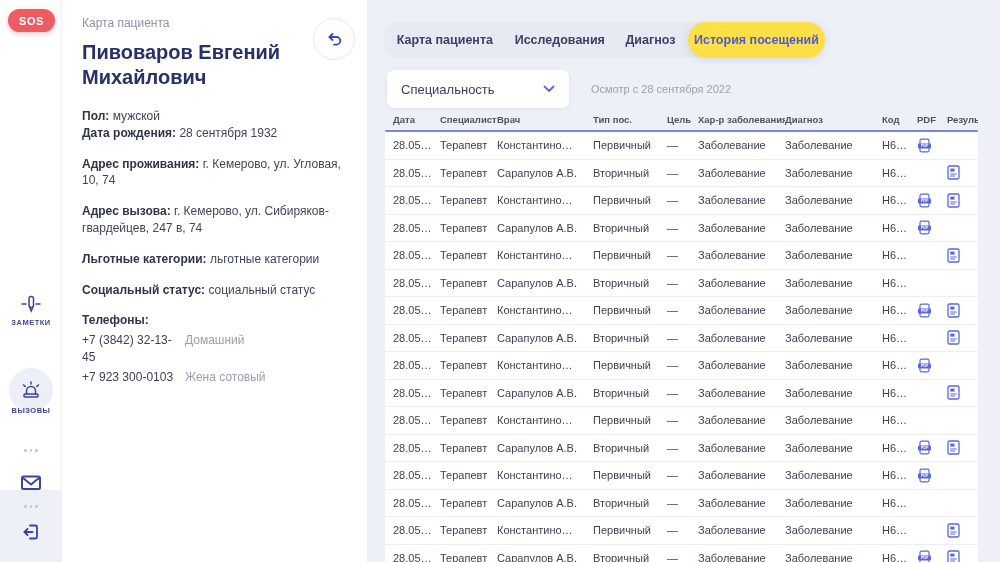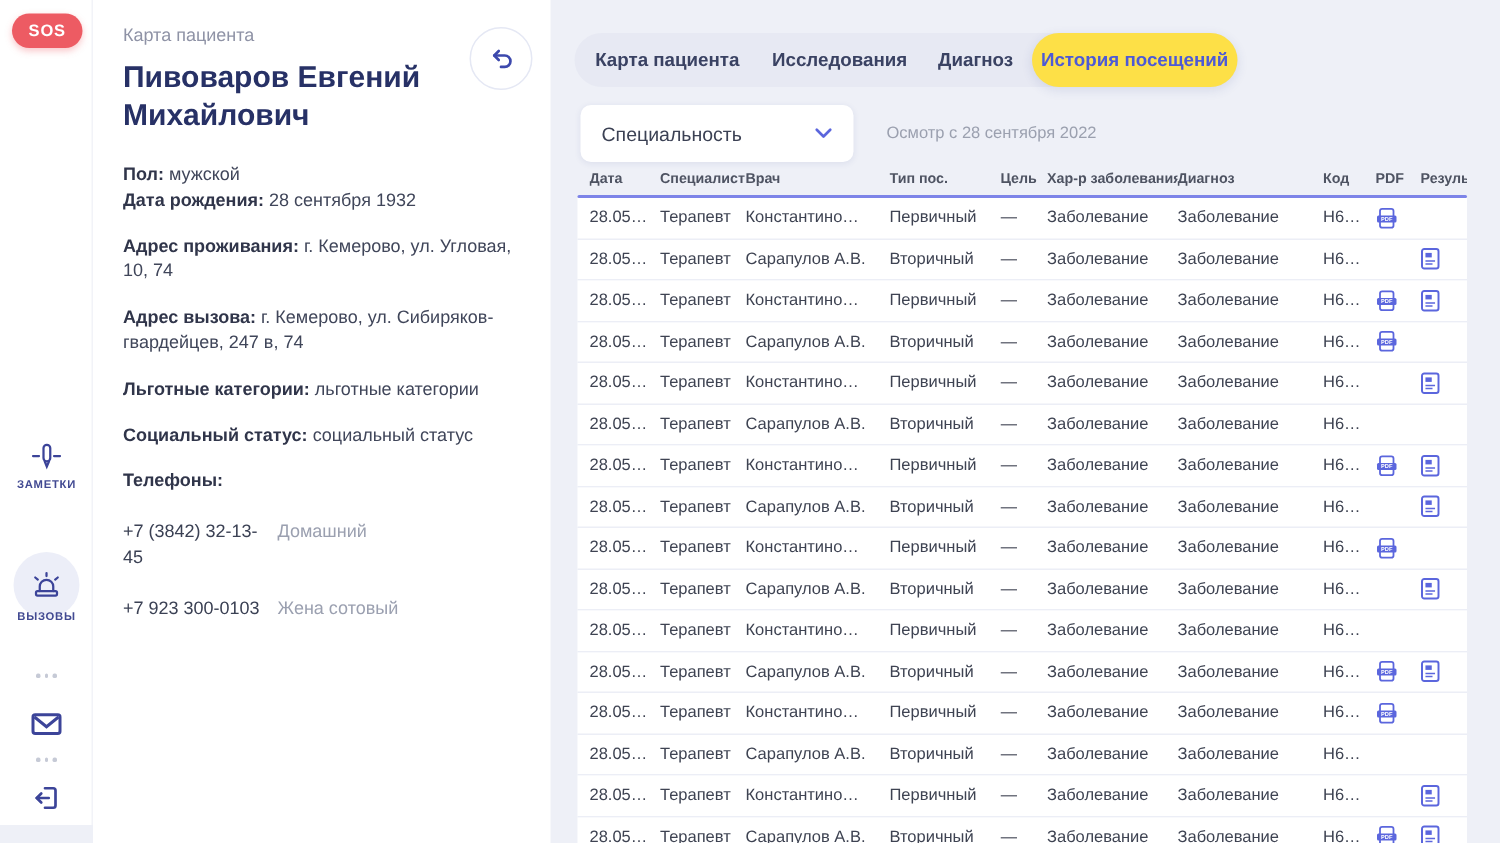--- a/index.html
+++ b/index.html
@@ -1,21 +1,21 @@
 <!DOCTYPE html>
 <html><head>
 <meta charset="utf-8">
 <style>
   * { margin:0; padding:0; box-sizing:border-box; }
   html,body { width:1000px; height:562px; }
   body { font-family:"Liberation Sans","DejaVu Sans",sans-serif; background:#eef0f7; }
   .app { position:relative; width:1000px; height:562px; overflow:hidden; background:#eef0f7; }
 
   
-  .rail { position:absolute; left:0; top:0; width:62px; height:550px; background:#fff; border-right:1px solid #f2f3f8; z-index:5; }
+  .rail { position:absolute; left:0; top:0; width:62px; height:490px; background:#fff; border-right:1px solid #f2f3f8; z-index:5; }
   .sos { position:absolute; left:8px; top:9px; width:47px; height:23px; border-radius:12px; background:#ed5b63;
          color:#fff; font-size:11px; font-weight:bold; letter-spacing:.6px; display:flex; align-items:center; justify-content:center;
          box-shadow:0 2px 5px rgba(237,91,99,.35); cursor:pointer; }
   .rail-item { position:absolute; left:0; width:62px; display:flex; flex-direction:column; align-items:center; }
   .rail-label { font-size:7.5px; font-weight:bold; letter-spacing:.5px; color:#424a92; margin-top:4px; }
   .calls-circle { width:44px; height:44px; border-radius:50%; background:#eceef8; display:flex; align-items:center; justify-content:center; }
   .dots { position:absolute; left:0; width:62px; display:flex; justify-content:center; gap:3px; }
   .dots i { width:2.5px; height:2.5px; border-radius:50%; background:#c6cad6; }
 
   
@@ -23,21 +23,21 @@
   .panel-label { font-size:12px; color:#8f93a6; }
   .patient-name { margin-top:10px; font-size:20px; line-height:1.25; font-weight:bold; color:#273166; width:235px; }
   .back-btn { position:absolute; right:12px; top:18px; width:42px; height:42px; border-radius:50%; background:#fff;
               border:1px solid #e5e8f4; display:flex; align-items:center; justify-content:center; cursor:pointer; }
   .detail { margin-top:14px; font-size:12px; line-height:1.4; color:#40465a; }
   .detail b { color:#30354a; }
   .detail.first { margin-top:18px; }
   .inline-pair { display:inline-block; }
   .pair-gap { display:inline-block; width:18px; }
   .phones { margin-top:14px; }
-  .phone-row { display:flex; margin-top:17px; font-size:12px; }
+  .phone-row { display:flex; margin-top:3px; font-size:12px; }
   .phone-num { width:103px; color:#3b4154; }
   .phone-type { color:#9ba0b0; }
 
   
   .content { position:absolute; left:367px; top:0; width:633px; height:562px; }
 
   .tabbar { position:absolute; left:16px; top:22px; width:442px; height:36px; background:#e7e9f3; border-radius:18px;
             display:flex; align-items:stretch; }
   .tab { display:flex; align-items:center; justify-content:center; font-size:12.5px; font-weight:bold; color:#3a4263;
          cursor:pointer; border-radius:18px; }

